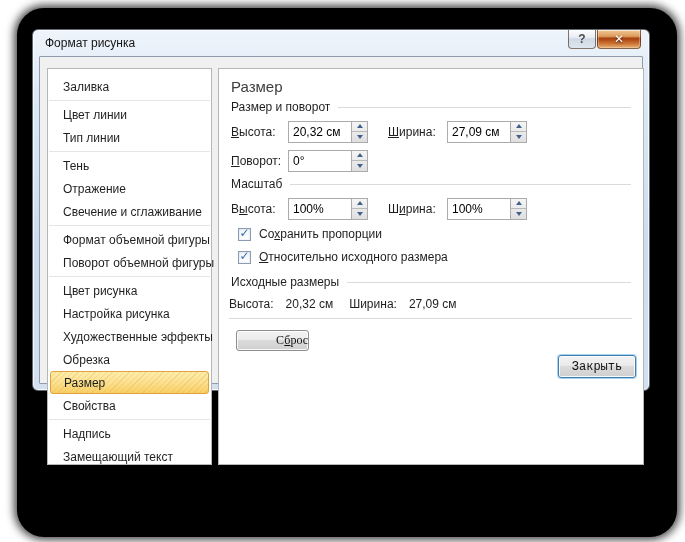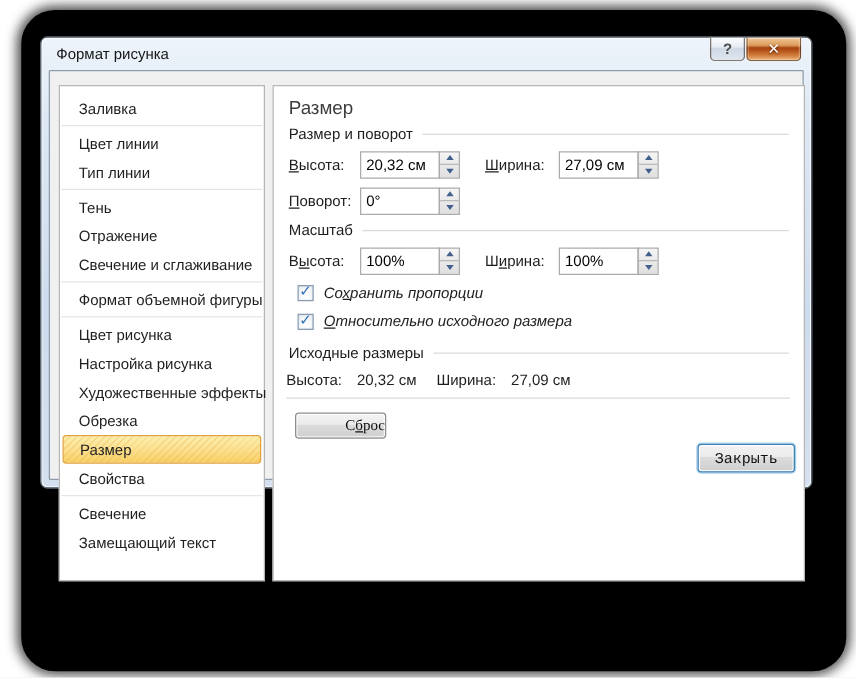--- a/index.html
+++ b/index.html
@@ -104,21 +104,21 @@
   .tri-up { width:0; height:0; border-left:3px solid transparent; border-right:3px solid transparent; border-bottom:4px solid #43608c; }
   .tri-dn { width:0; height:0; border-left:3px solid transparent; border-right:3px solid transparent; border-top:4px solid #43608c; }
 
   .cbrow { display:flex; align-items:center; margin:5px 0 0 19px; height:18px; }
   .cbox {
     width:13px; height:13px; border:1px solid #8a9cb2; background:linear-gradient(180deg,#f2f4f6,#ffffff);
     display:flex; align-items:center; justify-content:center;
     box-shadow:inset 0 0 2px rgba(120,150,190,.35);
   }
   .checkmark { color:#2f6fb5; font-size:12px; font-weight:bold; line-height:1; margin-top:-2px; }
-  .cblabel { margin-left:8px;font-style:italic; }
+  .cblabel { margin-left:8px; }
 
   .static-row { display:flex; align-items:center; margin:8px 0 0 10px; }
   .static-row .sl { margin-right:12px; }
   .static-row .sv { margin-right:16px; }
   .bottom-rule { height:1px; background:#dadada; margin:7px 11px 0 10px; }
 
   .btn7 {
     border:1px solid #8e8e8e; border-radius:3px;
     background:linear-gradient(180deg,#f3f3f3 0%,#ebebeb 45%,#dcdcdc 46%,#cfcfcf 100%);
     font-family:Liberation Serif, serif; font-size:12px; color:#111;
@@ -162,29 +162,30 @@
       <div class="sb-item">Заливка</div>
       <div class="sb-sep"></div>
       <div class="sb-item">Цвет линии</div>
       <div class="sb-item">Тип линии</div>
       <div class="sb-sep"></div>
       <div class="sb-item">Тень</div>
       <div class="sb-item">Отражение</div>
       <div class="sb-item">Свечение и сглаживание</div>
       <div class="sb-sep"></div>
       <div class="sb-item">Формат объемной фигуры</div>
+      <div class="sb-item">Поворот объемной фигуры</div>
       <div class="sb-sep"></div>
       <div class="sb-item">Цвет рисунка</div>
       <div class="sb-item">Настройка рисунка</div>
       <div class="sb-item">Художественные эффекты</div>
       <div class="sb-item">Обрезка</div>
       <div class="sb-item sel">Размер</div>
       <div class="sb-item">Свойства</div>
       <div class="sb-sep"></div>
-      <div class="sb-item">Свечение</div>
+      <div class="sb-item">Надпись</div>
       <div class="sb-item">Замещающий текст</div>
     </div>
 
     <div class="mainpanel">
 
       <div class="heading">Размер</div>
 
       <div class="group-hdr">
         <span class="gt">Размер и поворот</span>
         <span class="gl"></span>

